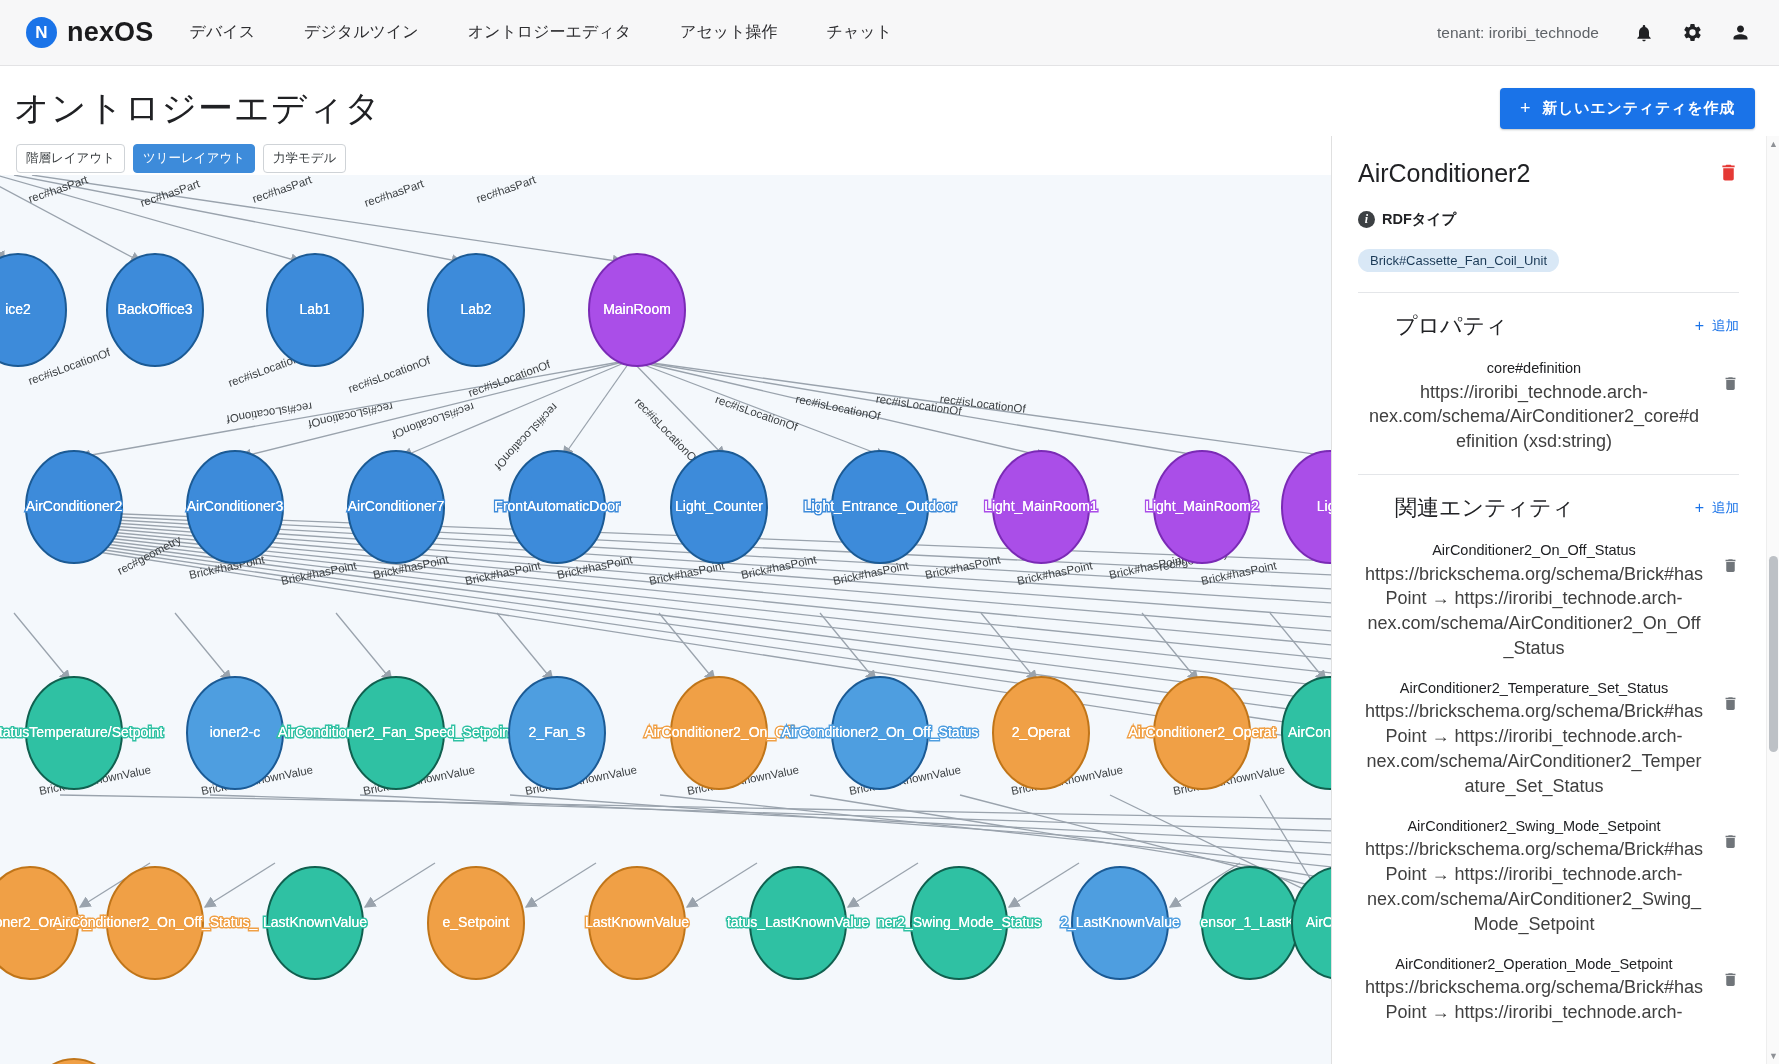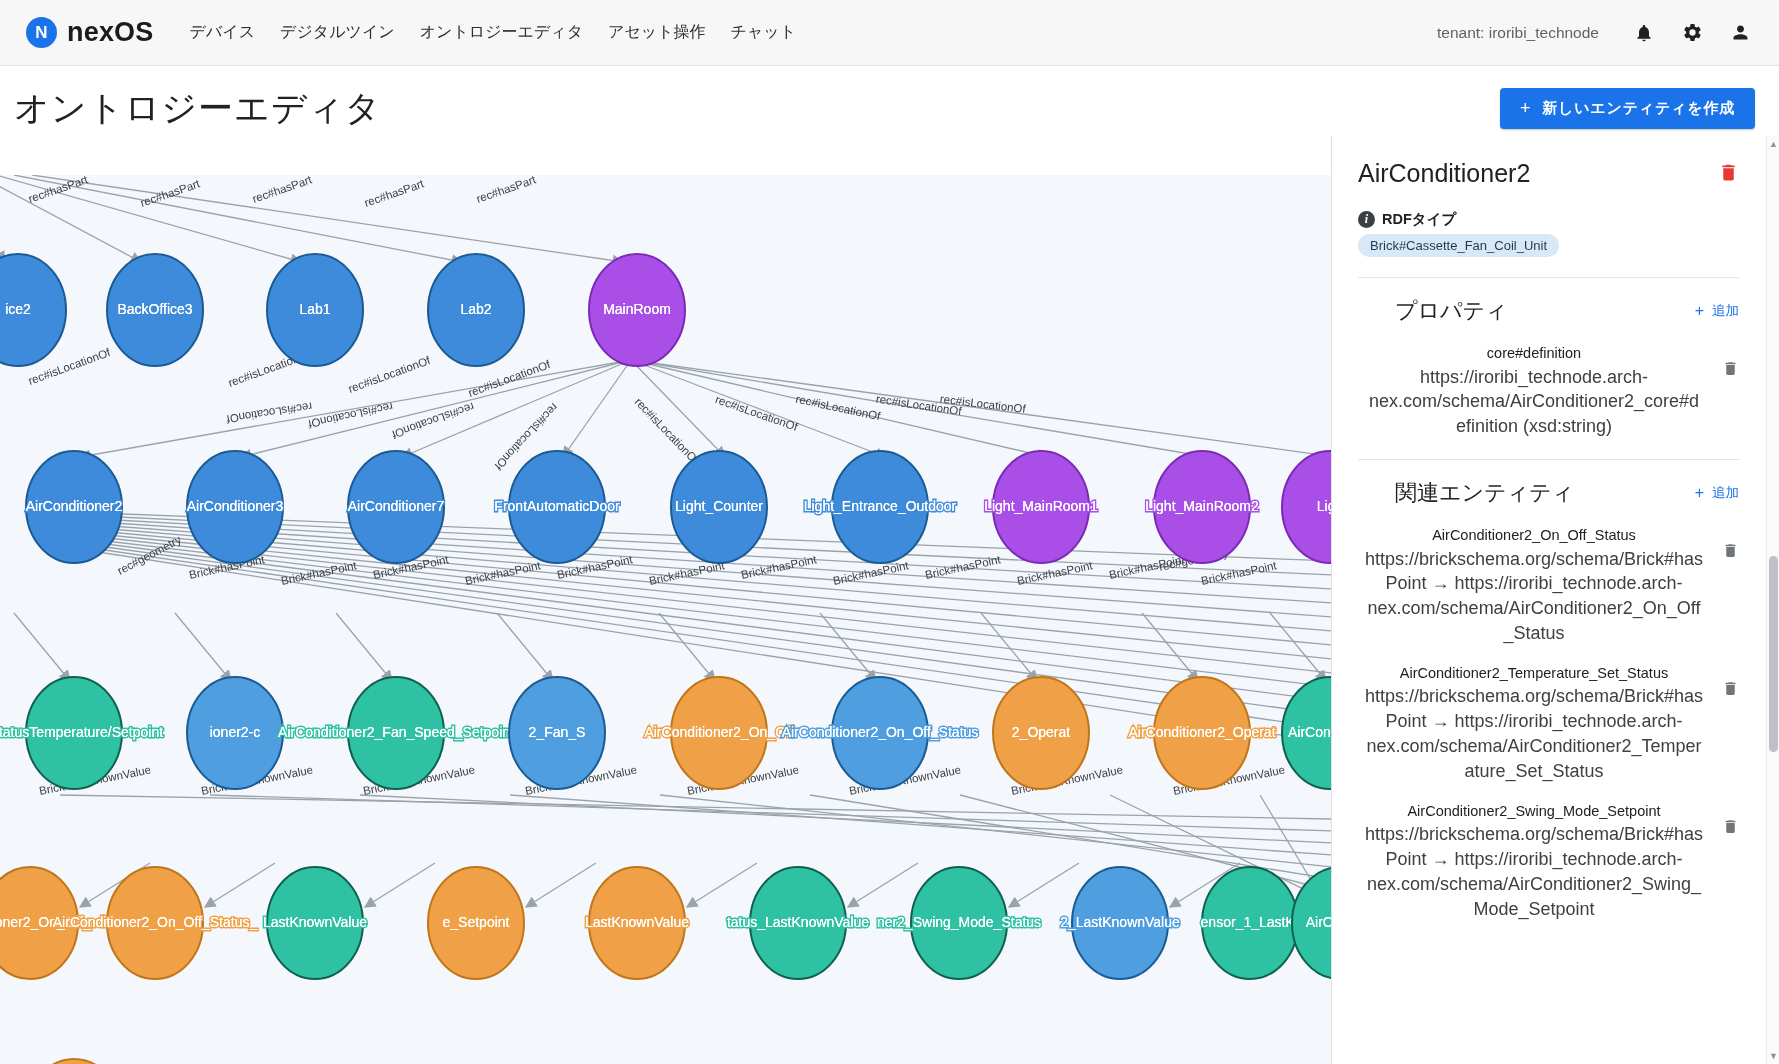--- a/index.html
+++ b/index.html
@@ -24,21 +24,21 @@
     position: relative;
   }
   .brand { display: flex; align-items: center; gap: 10px; margin-right: 36px; }
   .brand-logo {
     width: 31px; height: 31px; border-radius: 50%;
     background: #1a73e8; color: #fff;
     display: flex; align-items: center; justify-content: center;
     font-size: 17px; font-weight: 700;
   }
   .brand-name { font-size: 27px; font-weight: 700; color: #1b1b1d; letter-spacing: .2px; }
-  .nav-links { display: flex; align-items: center; gap: 25px; }
+  .nav-links { display: flex; align-items: center; gap: 49px; }
   .nav-link {
     font-size: 16px; color: #2e2e31; cursor: pointer; white-space: nowrap;
   }
   .topnav-right {
     margin-left: auto; display: flex; align-items: center; gap: 22px; text-align: center;
   }
   .tenant-label { font-size: 15.5px; color: #5f6368; margin-right: 10px; }
   .icon-btn {
     width: 26px; height: 26px; display: flex; align-items: center;
     justify-content: center; cursor: pointer; color: #202124;
@@ -123,21 +123,21 @@
   }
   .rdf-row { display: flex; align-items: center; gap: 7px; margin-top: 22px; }
   .info-dot {
     width: 17px; height: 17px; border-radius: 50%; background: #3c4043;
     color: #fff; font-size: 12px; font-weight: 700; font-style: italic;
     display: flex; align-items: center; justify-content: center;
     font-family: "Liberation Serif", serif;
   }
   .rdf-label { font-size: 14.5px; font-weight: 700; color: #202124; }
   .chip {
-    display: inline-block; margin-top: 5px;
+    display: inline-block; margin-top: 20px;
     background: #d9e8f6; color: #1b3a57;
     border-radius: 12px; padding: 4px 12px; font-size: 13px;
   }
   .divider { height: 1px; background: #e4e6e9; margin: 20px 0 0 0; }
   .section-head {
     display: flex; align-items: center; justify-content: space-between;
     margin-top: 18px;
   }
   .section-title { font-size: 22px; font-weight: 400; color: #202124; margin-left: 37px; }
   .add-btn {
@@ -214,20 +214,25 @@
   <h1 class="page-title">オントロジーエディタ</h1>
   <button class="create-btn">
     <span class="plus">+</span>
     <span>新しいエンティティを作成</span>
   </button>
 </div>
 
 <div class="main">
 
   <div class="canvas-wrap">
+    <div class="layout-bar">
+      <button class="layout-btn">階層レイアウト</button>
+      <button class="layout-btn active">ツリーレイアウト</button>
+      <button class="layout-btn">力学モデル</button>
+    </div>
     <svg class="graph-svg" id="graph-svg" viewBox="0 0 1332 920" preserveAspectRatio="none">
         <defs>
           <marker id="ah" markerWidth="9" markerHeight="9" refX="8" refY="4.5" orient="auto">
             <path d="M0,0 L9,4.5 L0,9 z" fill="#9aa3ad"></path>
           </marker>
         </defs>
         <g>
           <line x1="-40" y1="0" x2="4" y2="87" stroke="#9aa3ad" stroke-width="1.3" marker-end="url(#ah)"></line>
           <line x1="-22" y1="0" x2="141" y2="87" stroke="#9aa3ad" stroke-width="1.3" marker-end="url(#ah)"></line>
           <line x1="-4" y1="0" x2="301" y2="87" stroke="#9aa3ad" stroke-width="1.3" marker-end="url(#ah)"></line>
@@ -572,20 +577,29 @@
           </div>
           <div class="item">
             <div class="item-main">
               <div class="item-title">AirConditioner2_Swing_Mode_Setpoint</div>
               <div class="item-sub">https://brickschema.org/schema/Brick#hasPoint → https://iroribi_technode.arch-nex.com/schema/AirConditioner2_Swing_Mode_Setpoint</div>
             </div>
             <div class="trash-grey"><svg width="17" height="17" viewBox="0 0 24 24" fill="currentColor">
                 <path d="M6 19c0 1.1.9 2 2 2h8c1.1 0 2-.9 2-2V7H6v12zM19 4h-3.5l-1-1h-5l-1 1H5v2h14V4z"></path>
               </svg></div>
           </div>
+          <div class="item">
+            <div class="item-main">
+              <div class="item-title">AirConditioner2_Operation_Mode_Setpoint</div>
+              <div class="item-sub">https://brickschema.org/schema/Brick#hasPoint → https://iroribi_technode.arch-</div>
+            </div>
+            <div class="trash-grey"><svg width="17" height="17" viewBox="0 0 24 24" fill="currentColor">
+                <path d="M6 19c0 1.1.9 2 2 2h8c1.1 0 2-.9 2-2V7H6v12zM19 4h-3.5l-1-1h-5l-1 1H5v2h14V4z"></path>
+              </svg></div>
+          </div>
         </div>
     </div>
 
     <div class="scrollbar">
       <div class="scroll-arrow up">▲</div>
       <div class="scroll-thumb"></div>
       <div class="scroll-arrow down">▼</div>
     </div>
   </div>
 </div>

